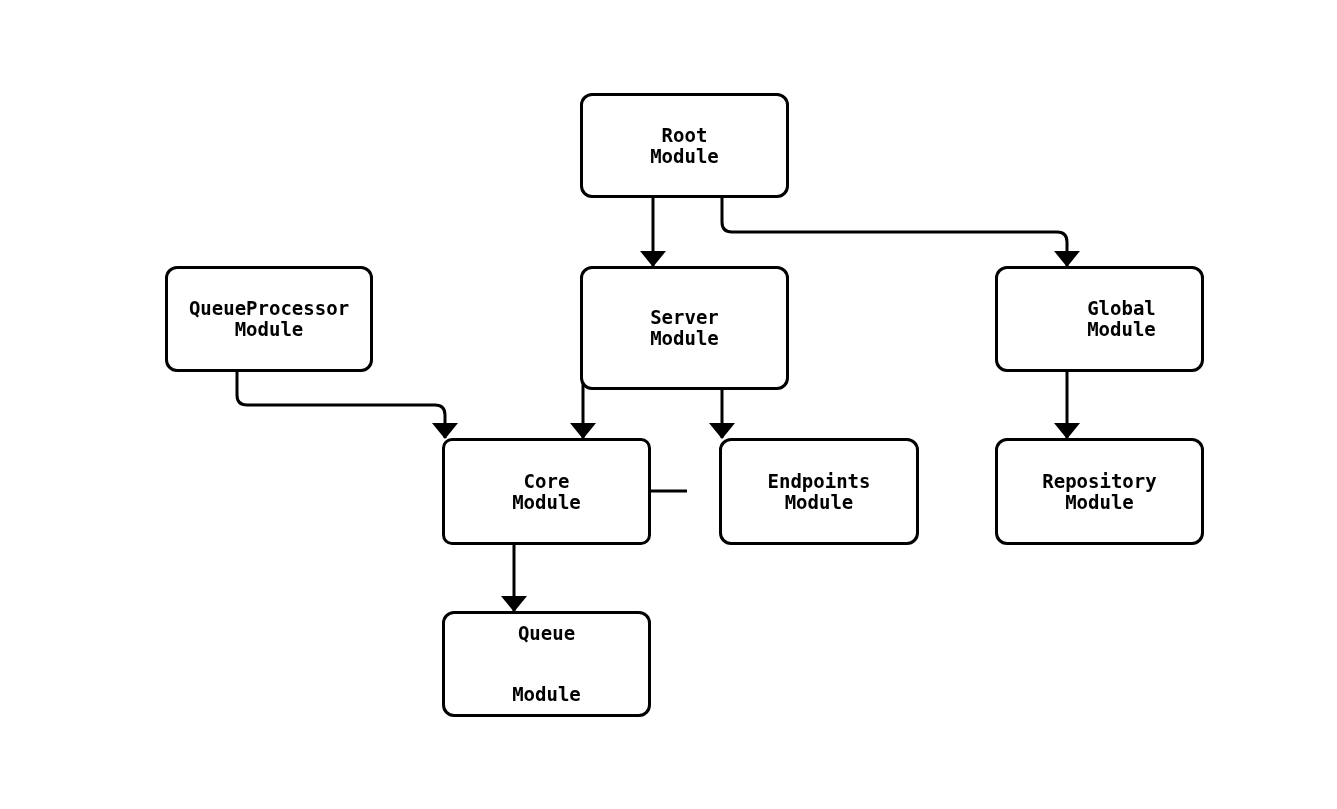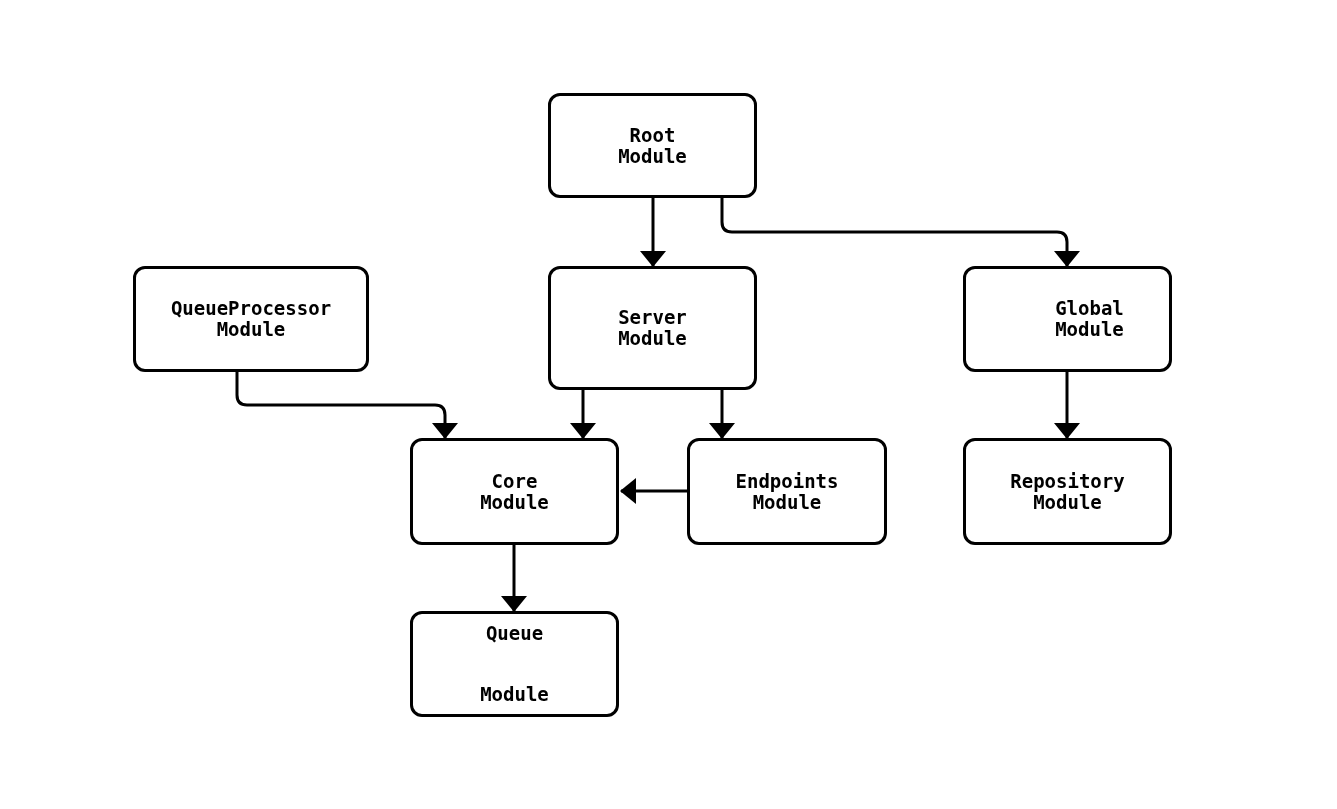--- a/index.html
+++ b/index.html
@@ -38,20 +38,21 @@
     display:flex;
     flex-direction:column;
     align-items:center;
     justify-content:center;
     text-align:center;
     color:var(--text);
     font-family:"DejaVu Sans Mono","Liberation Mono",monospace;
     font-weight:bold;
     font-size:19px;
     line-height:21px;
+    margin-left:32px;
   }
   .node-line{display:block;white-space:nowrap;}
 </style>
 </head>
 <body>
 
 <div id="diagram">
   <svg id="edge-layer" width="1337" height="809" viewBox="0 0 1337 809" xmlns="http://www.w3.org/2000/svg">
     <defs>
       <marker id="arrowhead" markerUnits="userSpaceOnUse" markerWidth="18" markerHeight="28" viewBox="0 0 18 28" refX="16" refY="14" orient="auto">
@@ -65,33 +66,33 @@
       <path class="edge" d="M722,372 L722,438" marker-end="url(#arrowhead)"></path>
       <path class="edge" d="M687,491 L621,491" marker-end="url(#arrowhead)"></path>
       <path class="edge" d="M1067,372 L1067,438" marker-end="url(#arrowhead)"></path>
       <path class="edge" d="M514,545 L514,611" marker-end="url(#arrowhead)"></path>
     </svg>
   <div id="nodes">
       <div class="node" style="left: 548px; top: 93px; width: 209px; height: 105px;">
         <span class="node-line">Root</span>
         <span class="node-line">Module</span>
       </div>
-      <div class="node" style="left: 133px; top: 266px; width: 236px; height: 106px;">
+      <div class="node" style="left: 133px; top: 266px; width: 208px; height: 106px;">
         <span class="node-line">QueueProcessor</span>
         <span class="node-line">Module</span>
       </div>
       <div class="node" style="left: 548px; top: 266px; width: 209px; height: 124px;">
         <span class="node-line">Server</span>
         <span class="node-line">Module</span>
       </div>
       <div class="node" style="left: 963px; top: 266px; width: 209px; height: 106px; padding-left: 44px;">
         <span class="node-line">Global</span>
         <span class="node-line">Module</span>
       </div>
-      <div class="node" style="left: 410px; top: 438px; width: 209px; height: 107px;">
+      <div class="node" style="left: 410px; top: 438px; width: 209px; height: 107px; border-radius: 10px;">
         <span class="node-line">Core</span>
         <span class="node-line">Module</span>
       </div>
       <div class="node" style="left: 687px; top: 438px; width: 200px; height: 107px;">
         <span class="node-line">Endpoints</span>
         <span class="node-line">Module</span>
       </div>
       <div class="node" style="left: 963px; top: 438px; width: 209px; height: 107px;">
         <span class="node-line">Repository</span>
         <span class="node-line">Module</span>

